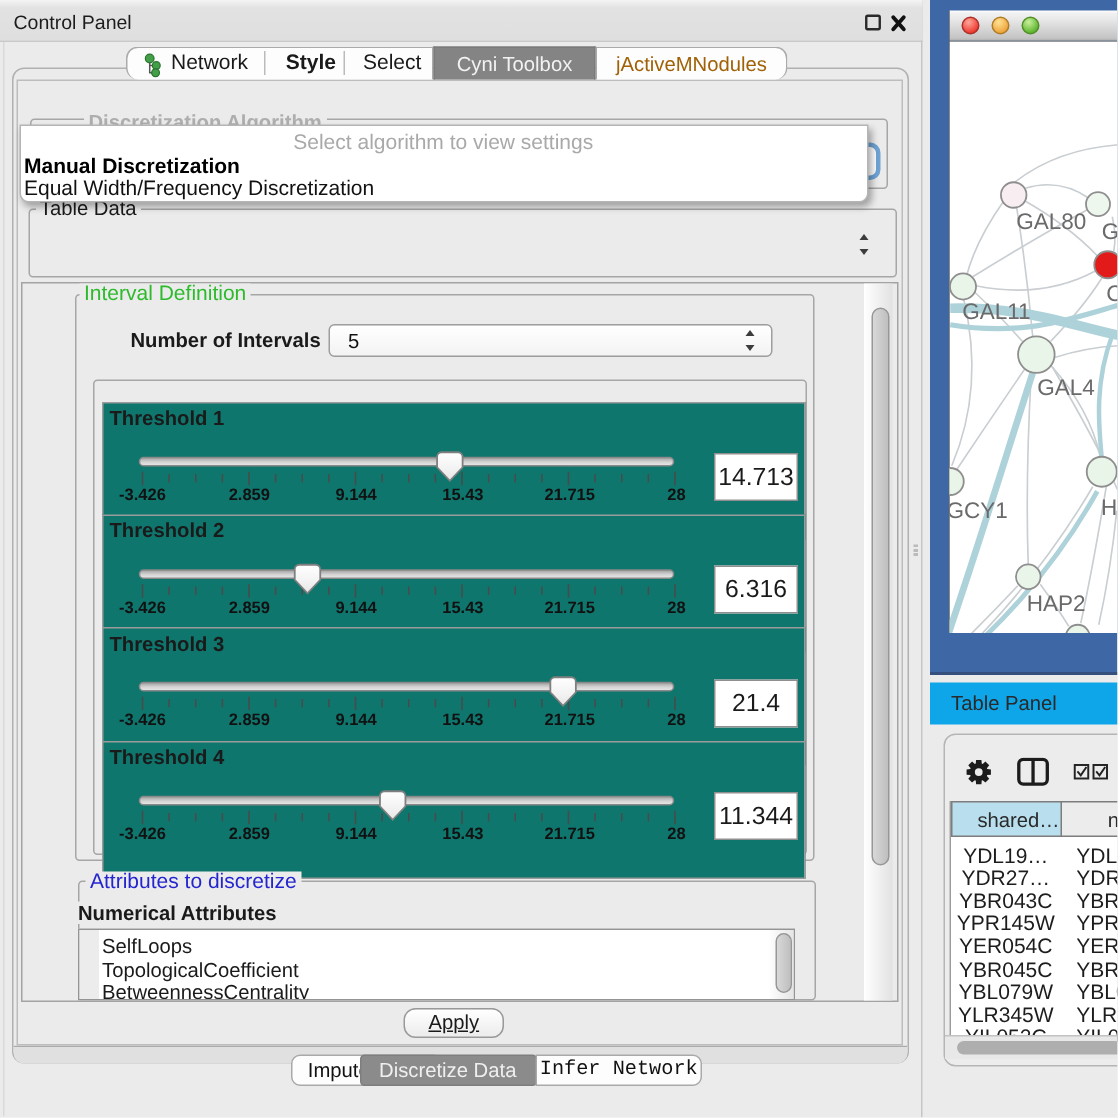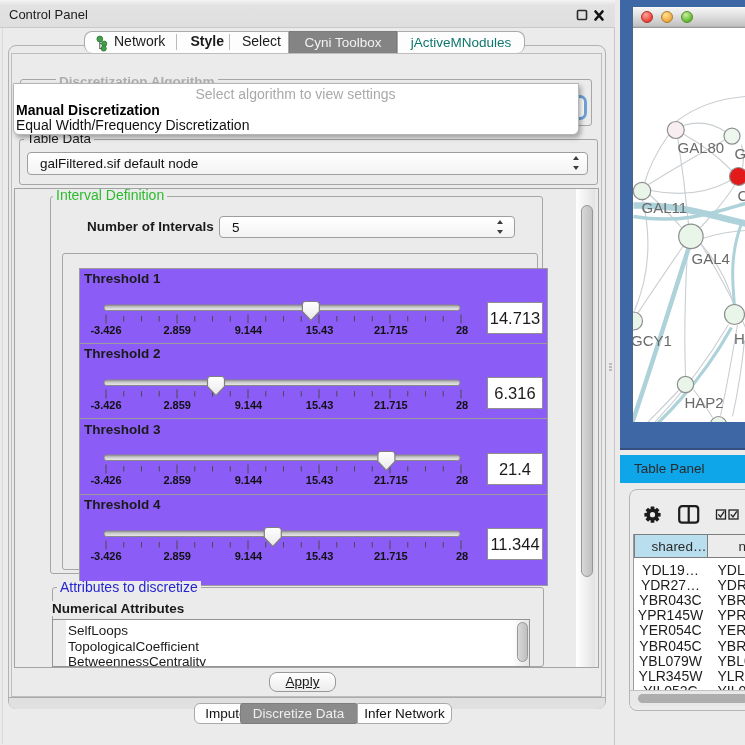--- a/index.html
+++ b/index.html
@@ -5,35 +5,35 @@
 #root{position:relative;width:745px;height:745px;background:#ebebeb;
   font-family:"Liberation Sans",sans-serif;font-size:13.5px;color:#1a1a1a;overflow:hidden;}
 #root *{box-sizing:border-box;}
 .abs{position:absolute;}
 
 #cpwin{left:0;top:0;width:615px;height:745px;background:#ebebeb;border-right:1px solid #c6c6c6;}
 #cptitle{left:0;top:0;width:615px;height:28px;background:linear-gradient(#f4f4f4,#e2e2e2 20%,#dfdfdf);border-bottom:1px solid #c9c9c9;}
 #cptitle span{position:absolute;left:9px;top:7px;font-size:13px;color:#1c1c1c;text-align:center;}
 
 .ttab{top:30.5px;height:22px;z-index:6;background:#fdfdfd;border:1px solid #aaa;border-bottom:none;
-  display:flex;align-items:center;justify-content:center;font-size:13.5px;color:#0f766e;}
+  display:flex;align-items:center;justify-content:center;font-size:13.5px;color:#a16207;}
 
 #content{left:8px;top:44.5px;width:598px;height:664.5px;background:#ebebeb;
   border:1px solid #b1b1b1;border-radius:8px;}
 .group{position:absolute;border:1px solid #a6a6a6;border-radius:3px;}
 .glabel{position:absolute;background:#ebebeb;padding:0 3px;line-height:13px;}
 .combo{position:absolute;background:linear-gradient(#ffffff,#f3f3f3);border:1px solid #9e9e9e;
   border-radius:4px;}
 .combo .tx{position:absolute;left:12px;top:3px;font-size:13.5px;color:#111;}
 .spin{position:absolute;width:9px;height:16px;}
 .spin:before{content:"";position:absolute;left:0;top:1px;border:3.8px solid transparent;
   border-bottom:4.6px solid #3c3c3c;border-top:none;}
 .spin:after{content:"";position:absolute;left:0;bottom:1px;border:3.8px solid transparent;
   border-top:4.6px solid #3c3c3c;border-bottom:none;}
-.tpanel{position:absolute;left:79px;width:469px;height:92px;background:#8b5cf6;
+.tpanel{position:absolute;left:68px;width:469px;height:92px;background:#0f766e;
   border:1px solid #9b9b9b;}
 .tpanel .ttl{position:absolute;left:4px;top:2.5px;font-weight:bold;font-size:13.5px;}
 .vbox{position:absolute;left:407px;top:33.5px;width:56px;height:32px;background:#fff;
   border:1px solid #8f8f8f;font-size:16.5px;text-align:center;line-height:30px;}
 
 .sbtrack{position:absolute;background:linear-gradient(90deg,#ffffff,#e2e2e2);}
 .sbthumb{position:absolute;background:linear-gradient(90deg,#d8d8d8,#bfbfbf);
   border:1px solid #979797;border-radius:6px;}
 
 #popup{left:13px;top:83px;width:566px;height:52px;background:#fff;border:1px solid #b5b5b5;
@@ -85,23 +85,20 @@
   <div class="abs" id="content"></div>
   <div class="abs" style="left:10.5px;top:52.5px;width:591px;height:644px;border:1px solid #bdbdbd;"></div>
   <div class="abs" style="left:9px;top:697px;width:596px;height:11.5px;background:#e0e0e0;border-top:1px solid #ababab;border-radius:0 0 7px 7px;"></div>
 
   <div class="abs group" style="left:20px;top:79px;width:572px;height:47px;"></div>
   <div class="abs glabel" style="left:56px;top:75px;font-weight:bold;color:#aeaeae;">Discretization Algorithm</div>
   <div class="abs" style="left:30px;top:95px;width:557px;height:25px;border:3px solid #6fa3d4;border-radius:7px;background:#fff;"></div>
 
   <div class="abs group" style="left:18.5px;top:139px;width:579px;height:46px;"></div>
   <div class="abs glabel" style="left:23.5px;top:132px;color:#1a1a1a;">Table Data</div>
-  <div class="abs combo" style="left:27px;top:152px;width:561px;height:23px;">
-      <span class="tx">galFiltered.sif default node</span>
-    </div>
   <div class="abs spin" style="left:573px;top:155px;"></div>
 
   <div class="abs" id="popup"></div>
   <div class="abs" style="left:195.5px;top:85.5px;font-size:14px;color:#a9a9a9;text-align:right;">Select algorithm to view settings</div>
   <div class="abs" style="left:16px;top:102px;font-size:14px;font-weight:bold;color:#000;">Manual Discretization</div>
   <div class="abs" style="left:16px;top:117px;font-size:14px;color:#111;">Equal Width/Frequency Discretization</div>
 
   <div class="abs" style="left:14px;top:188px;width:585px;height:480px;border:1px solid #a3a3a3;"></div>
   <div class="abs sbtrack" style="left:576px;top:189px;width:19px;height:478px;"></div>
   <div class="abs sbthumb" style="left:581px;top:205px;width:12px;height:372px;"></div>
@@ -313,21 +310,21 @@
     <div style="position:absolute;left:15px;top:19px;">TopologicalCoefficient</div>
     <div style="position:absolute;left:15px;top:34.5px;">BetweennessCentrality</div>
     <div class="sbtrack" style="left:459px;top:0;width:19px;height:48px;"></div>
     <div class="sbthumb" style="left:464px;top:2px;width:11px;height:40px;"></div>
   </div>
 
   <div class="abs" style="left:269px;top:672px;width:67px;height:19.5px;background:linear-gradient(#ffffff,#ececec);border:1px solid #999;border-radius:8px;text-align:center;line-height:18px;text-decoration:underline;">Apply</div>
 
   <div class="abs btab" style="left:146px;width:96px;border-radius:6px 0 0 6px;margin-left:48px;">Impute Data</div>
   <div class="abs btab" style="left:239.5px;width:118px;background:#8b8b8b;border-color:#7e7e7e;color:#efefef;border-radius:3px;">Discretize Data</div>
-  <div class="abs btab" style="left:357px;width:95px;border-radius:0 6px 6px 0;">Infer Network</div>
+  <div class="abs btab" style="left:357px;width:111px;border-radius:0 6px 6px 0;font-family:Liberation Mono, monospace;">Infer Network</div>
 
   <div class="abs" id="netwin"></div>
   <div class="abs" id="nettitle"></div>
   <div class="abs light" style="left:641.2px;background:radial-gradient(circle at 38% 28%,#ffa59a,#ed3a30 75%);border:1px solid #ab3029;"></div>
   <div class="abs light" style="left:661.1px;background:radial-gradient(circle at 38% 28%,#ffe291,#eda43c 75%);border:1px solid #b07c28;"></div>
   <div class="abs light" style="left:680.9px;background:radial-gradient(circle at 38% 28%,#c9ef9b,#5cb52e 75%);border:1px solid #538f29;"></div>
   <div class="abs" id="netcanvas"></div>
   <div class="abs" style="left:631.5px;top:6.5px;width:1px;height:415px;background:#53647f;"></div>
   <svg class="abs" style="left:632.5px;top:27.5px" width="113" height="394" viewBox="632.5 27.5 113 394">
     <g fill="none" stroke="#c9ced2" stroke-width="1.1">

